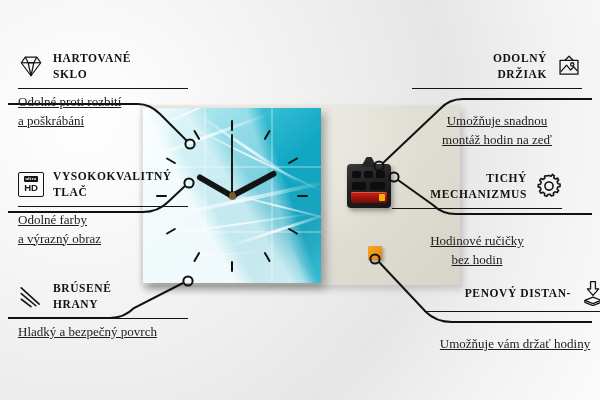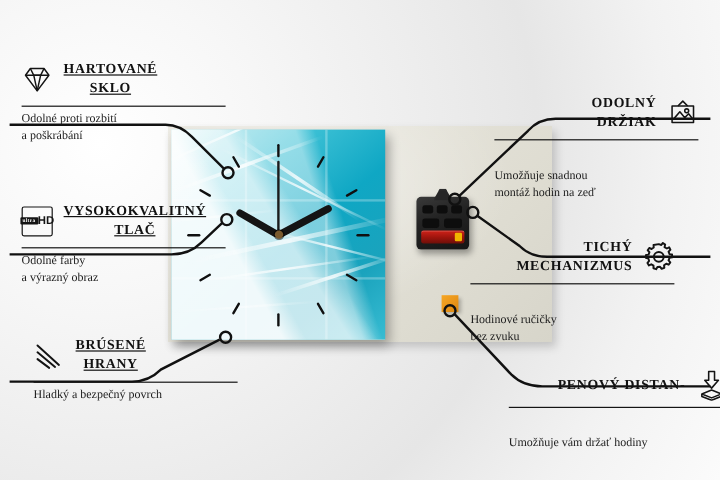--- a/index.html
+++ b/index.html
@@ -86,49 +86,49 @@
   }
 
   
   svg.links{ position:absolute; inset:0; width:600px; height:400px; pointer-events:none; }
   svg.links path{ fill:none; stroke:#111; stroke-width:2; }
   svg.links circle{ fill:none; stroke:#111; stroke-width:2; }
 
   
   .feat{ position:absolute; width:170px; }
   .feat .head{ display:flex; align-items:center; gap:9px; }
-  .feat.right .head{ justify-content:flex-end;margin-top:28px; }
+  .feat.right .head{ justify-content:flex-end; }
   .feat .title{
     font-family:"Liberation Serif", serif;
     font-size:11.5px; font-weight:bold; letter-spacing:.6px;
     color:#121212; line-height:1.42; text-transform:uppercase;
   }
-  .feat.left .title{ text-align:center;text-decoration:underline; }
+  .feat.left .title{ text-align:left; }
   .feat.right .title{ text-align:right; }
   .feat .rule{ height:1px; background:#141414; margin:5px 0 4px; }
   .feat .desc{
-    font-size:10px; color:#1d1d1d; line-height:1.45; font-family:"Liberation Serif", serif;
-  }
-  .feat.right .desc{ text-align:left;margin-top:23px; }
+    font-size:13px; color:#1d1d1d; line-height:1.45; font-family:"Liberation Serif", serif;text-decoration:underline;
+  }
+  .feat.right .desc{ text-align:center;margin-top:23px; }
   .ico{ width:26px; height:26px; flex:0 0 26px; display:block; }
   .ico svg{ width:100%; height:100%; display:block; }
 
   
   .hd{
     width:26px;height:25px;flex:0 0 26px;border:1.6px solid #141414;border-radius:2px;
-    display:flex;align-items:center;justify-content:center;line-height:1;
+    display:flex;flex-direction:column;align-items:center;justify-content:center;line-height:1;
   }
   .hd .u{ font-size:4.4px; font-weight:bold; letter-spacing:.3px; color:#141414;
           background:#141414; color:#fff; padding:.5px 2px; border-radius:1px; margin-bottom:1px;}
   .hd .t{ font-size:9.5px; font-weight:bold; color:#141414; font-family:"Liberation Sans", sans-serif; }
 
   
   #f-glass   { left:18px;  top:50px;  }
   #f-print   { left:18px;  top:168px; }
-  #f-edges   { left:28px;  top:280px; }
+  #f-edges   { left:18px;  top:280px; }
   #f-holder  { left:412px; top:50px;  }
   #f-mech    { left:392px; top:170px; }
   #f-foam    { left:424px; top:280px; width:182px; }
 </style>
 </head>
 <body>
 
 <div id="stage">
 
   <div class="photo-panel"></div>
@@ -302,21 +302,21 @@
             <g fill="none" stroke="#141414" stroke-width="2" stroke-linejoin="round">
           <path d="M16 3 l2.6 .9 1.6-2.1 2.3 1.7-.6 2.6 2.4 1.4 2.3-1.3 1.3 2.6-1.9 1.9 1 2.6 2.6 .3v3l-2.6 .5-1 2.6 1.8 2-1.7 2.4-2.5-1-2.2 1.6 .3 2.6-2.8 1-1.6-2.1-2.7 .2-1.3 2.3-2.8-1 .1-2.6-2.3-1.4-2.4 1.1-1.5-2.5 1.7-2-.8-2.6-2.6-.6 .2-2.9 2.6-.4 .9-2.6-1.8-1.9 1.6-2.4 2.4 1.1 2.2-1.5-.2-2.6z"></path>
           <circle cx="16" cy="16" r="5"></circle>
         </g>
           </svg>
       </span>
     </div>
     <div class="rule"></div>
     <div class="desc">
       <div>Hodinové ručičky</div>
-      <div>bez zvuku</div>
+      <div>bez hodin</div>
     </div>
   </div>
 
   <div class="feat right" id="f-foam">
     <div class="head">
       <div class="title">
         <div>PENOVÝ DISTAN-</div>
       </div>
       <span class="ico">
         <svg viewBox="0 0 32 32">

